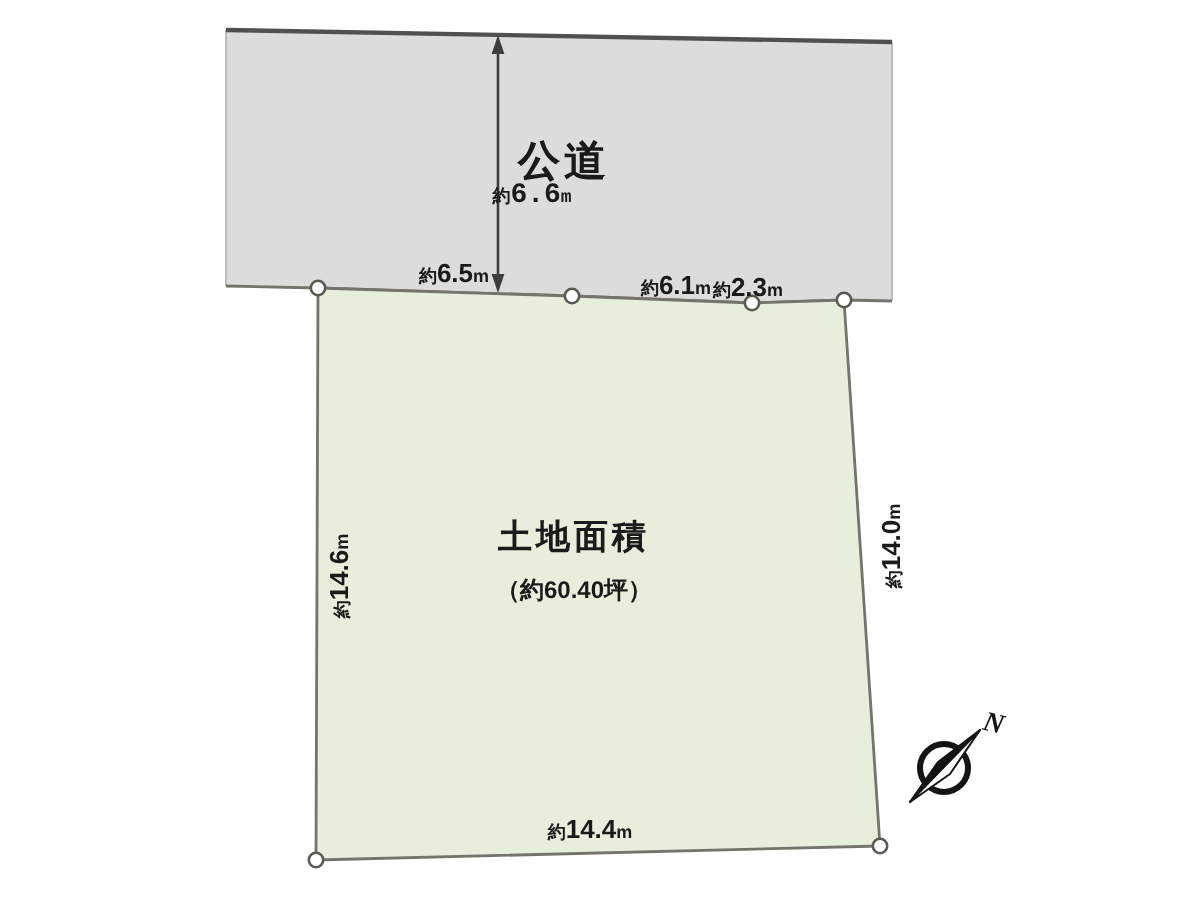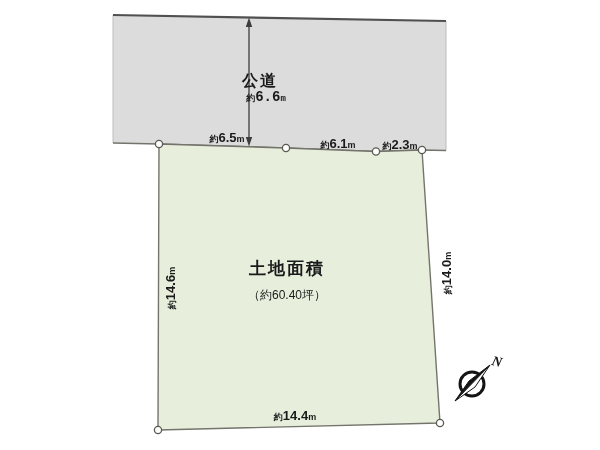--- a/index.html
+++ b/index.html
@@ -8,35 +8,35 @@
     font-family:"Liberation Sans",sans-serif;color:#1a1a1a;overflow:hidden;
   }
   .canvas svg{position:absolute;left:0;top:0;}
   .lbl{
     position:absolute;white-space:nowrap;color:#1a1a1a;
     transform:translate(-50%,-50%);line-height:1;
   }
   .approx{font-size:9px;font-weight:600;}
   .num{font-size:13px;font-weight:700;letter-spacing:0px;}
   .unit{font-size:9px;font-weight:600;}
-  .road-name{left:260px;top:81px;font-size:16px;font-weight:700;letter-spacing:2px;}
+  .road-name{left:282px;top:81px;font-size:21px;font-weight:700;letter-spacing:2px;}
   .road-width{left:266px;top:97px;font-family:Liberation Mono, monospace;}
   .road-width .num{font-size:14px;}
   .dim-top1{left:227px;top:137px;}
   .dim-top2{left:338px;top:143px;}
-  .dim-top3{left:400px;top:144px;}
+  .dim-top3{left:374px;top:144px;}
   .dim-bottom{left:295px;top:415px;}
   .dim-left{left:170px;top:288px;transform:translate(-50%,-50%) rotate(-90deg);}
   .dim-right{left:446px;top:273px;transform:translate(-50%,-50%) rotate(-90deg);}
   .plot-info{
     position:absolute;left:172px;top:257px;width:230px;text-align:center;
   }
   .plot-title{font-size:17px;font-weight:700;letter-spacing:2px;margin-bottom:7px;}
   .plot-area{font-size:16px;font-weight:600;margin-bottom:5px;}
-  .plot-tsubo{font-size:12px;font-weight:400;}
+  .plot-tsubo{font-size:12px;font-weight:700;}
 </style>
 </head>
 <body>
 
 <div class="canvas">
 
   <svg width="600" height="450" viewBox="0 0 600 450">
 
     <polygon points="113,15 446,21 446,150.5 422,150 376,151.5 286,148 159,144 113,143" fill="#dcdcdc" stroke="none"></polygon>
     <line x1="113" y1="15" x2="113" y2="143" stroke="#bdbdbd" stroke-width="1"></line>

